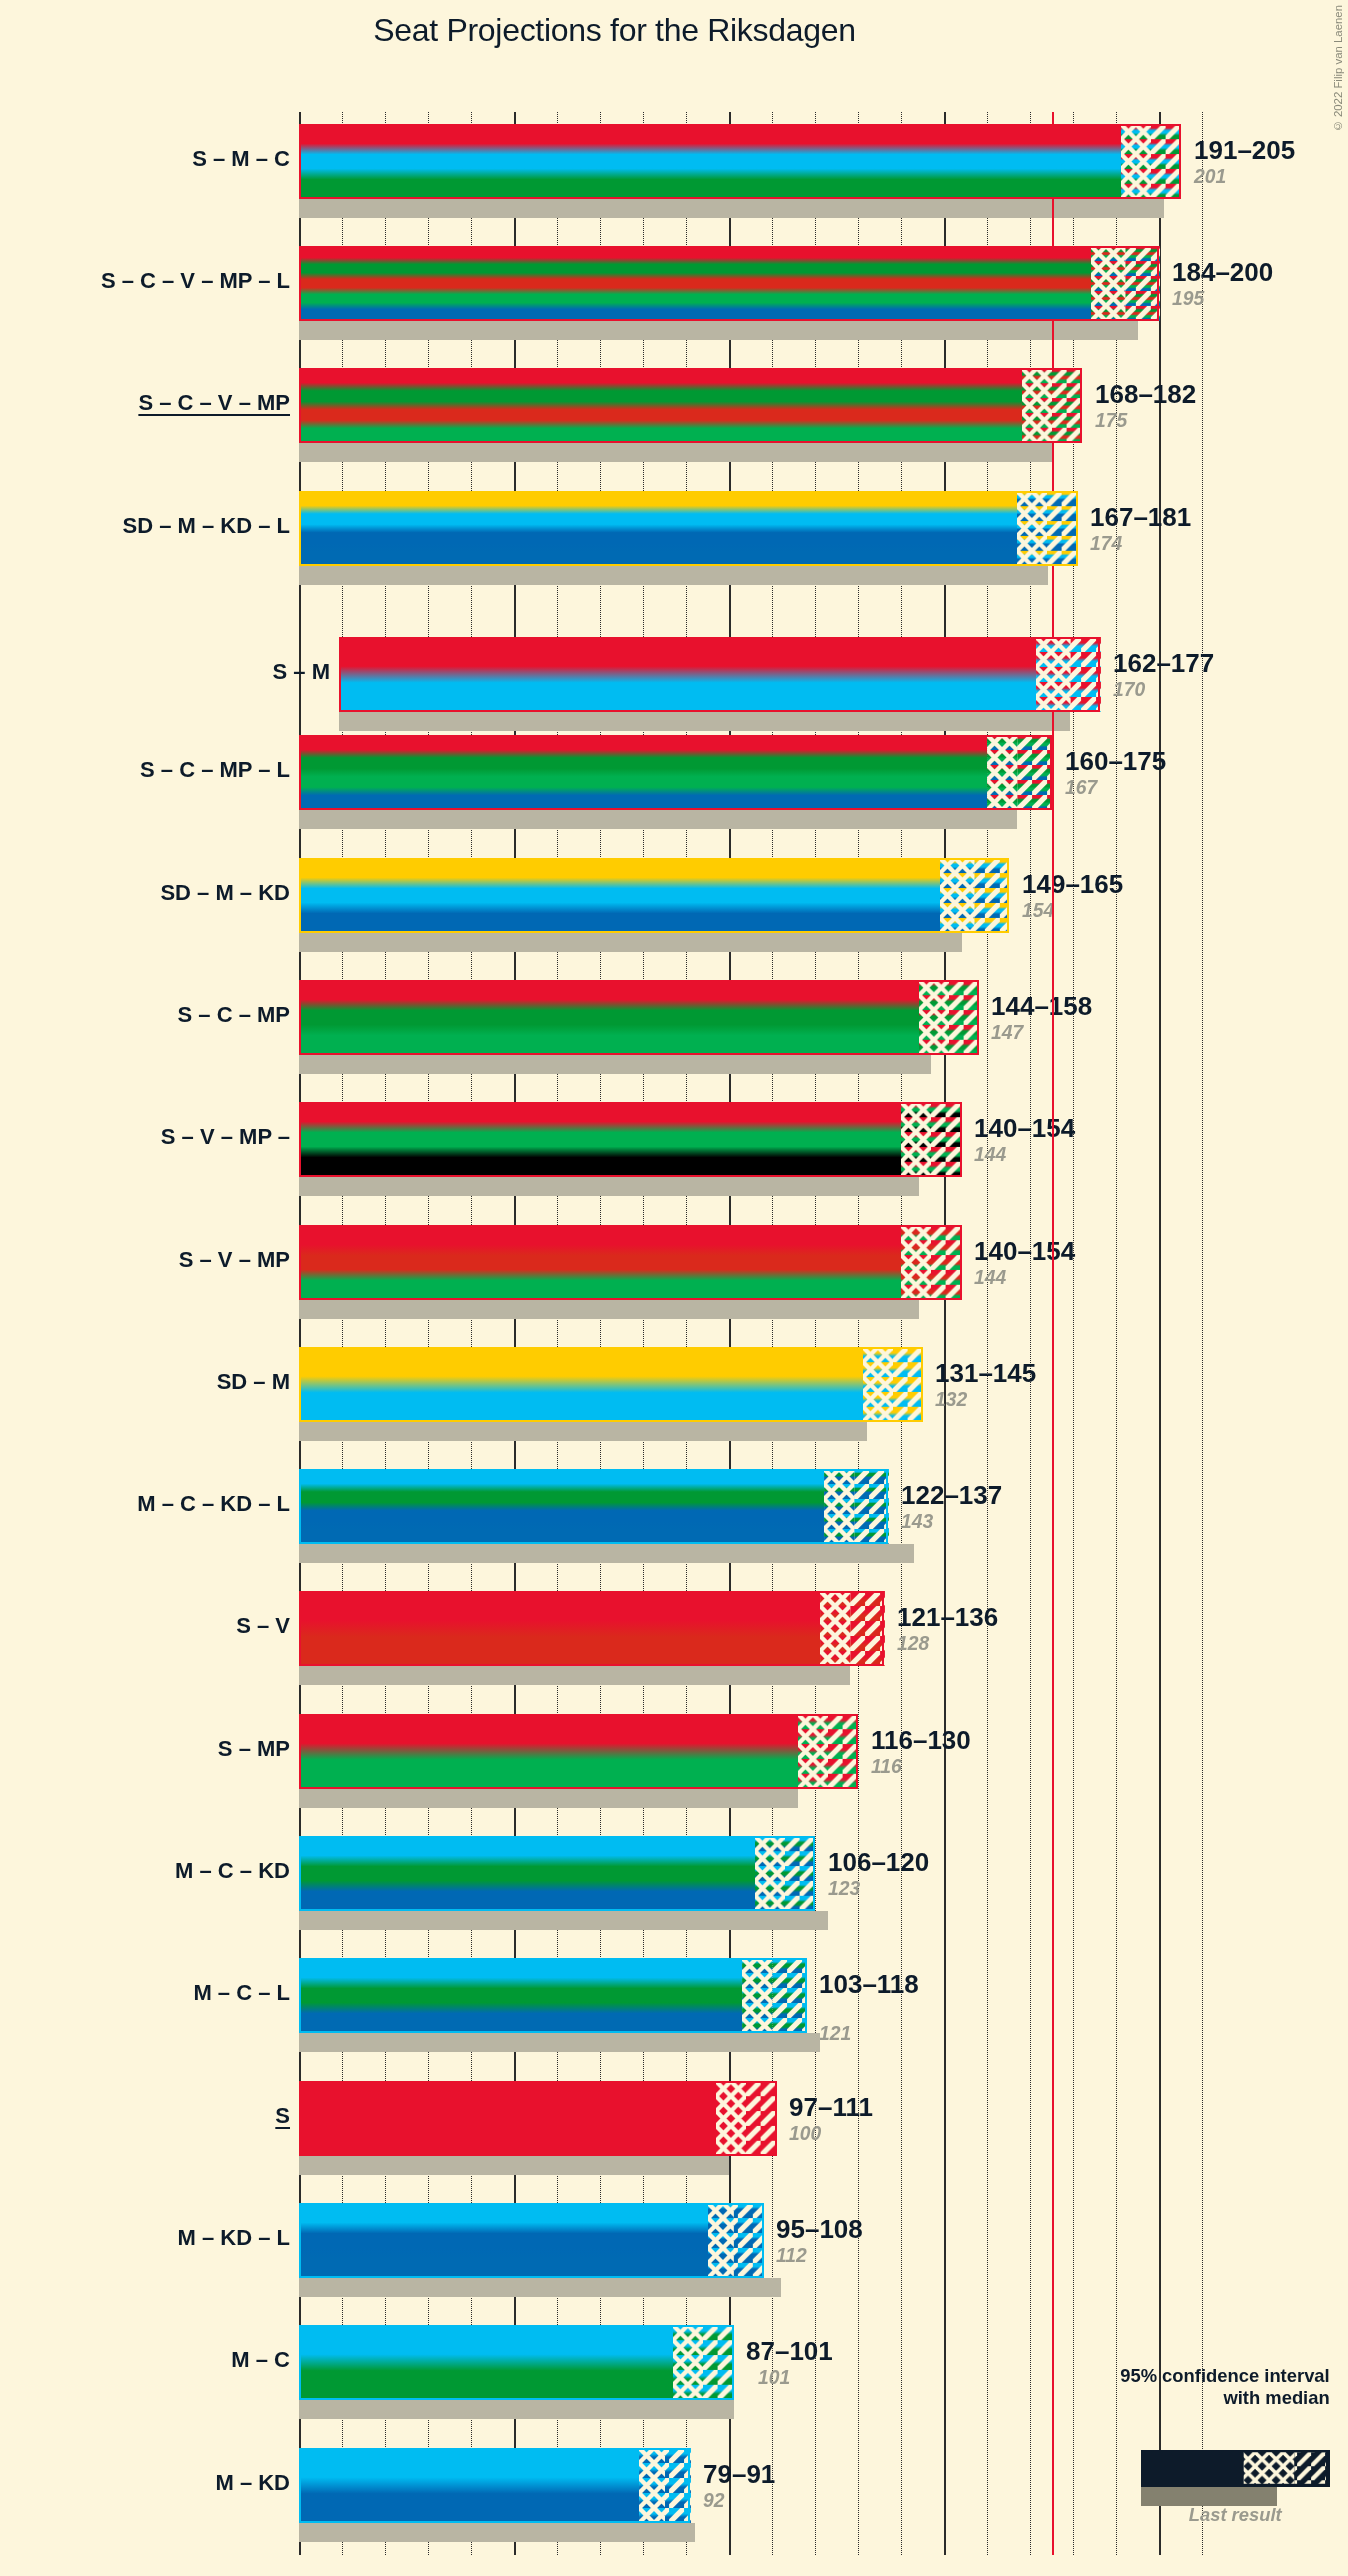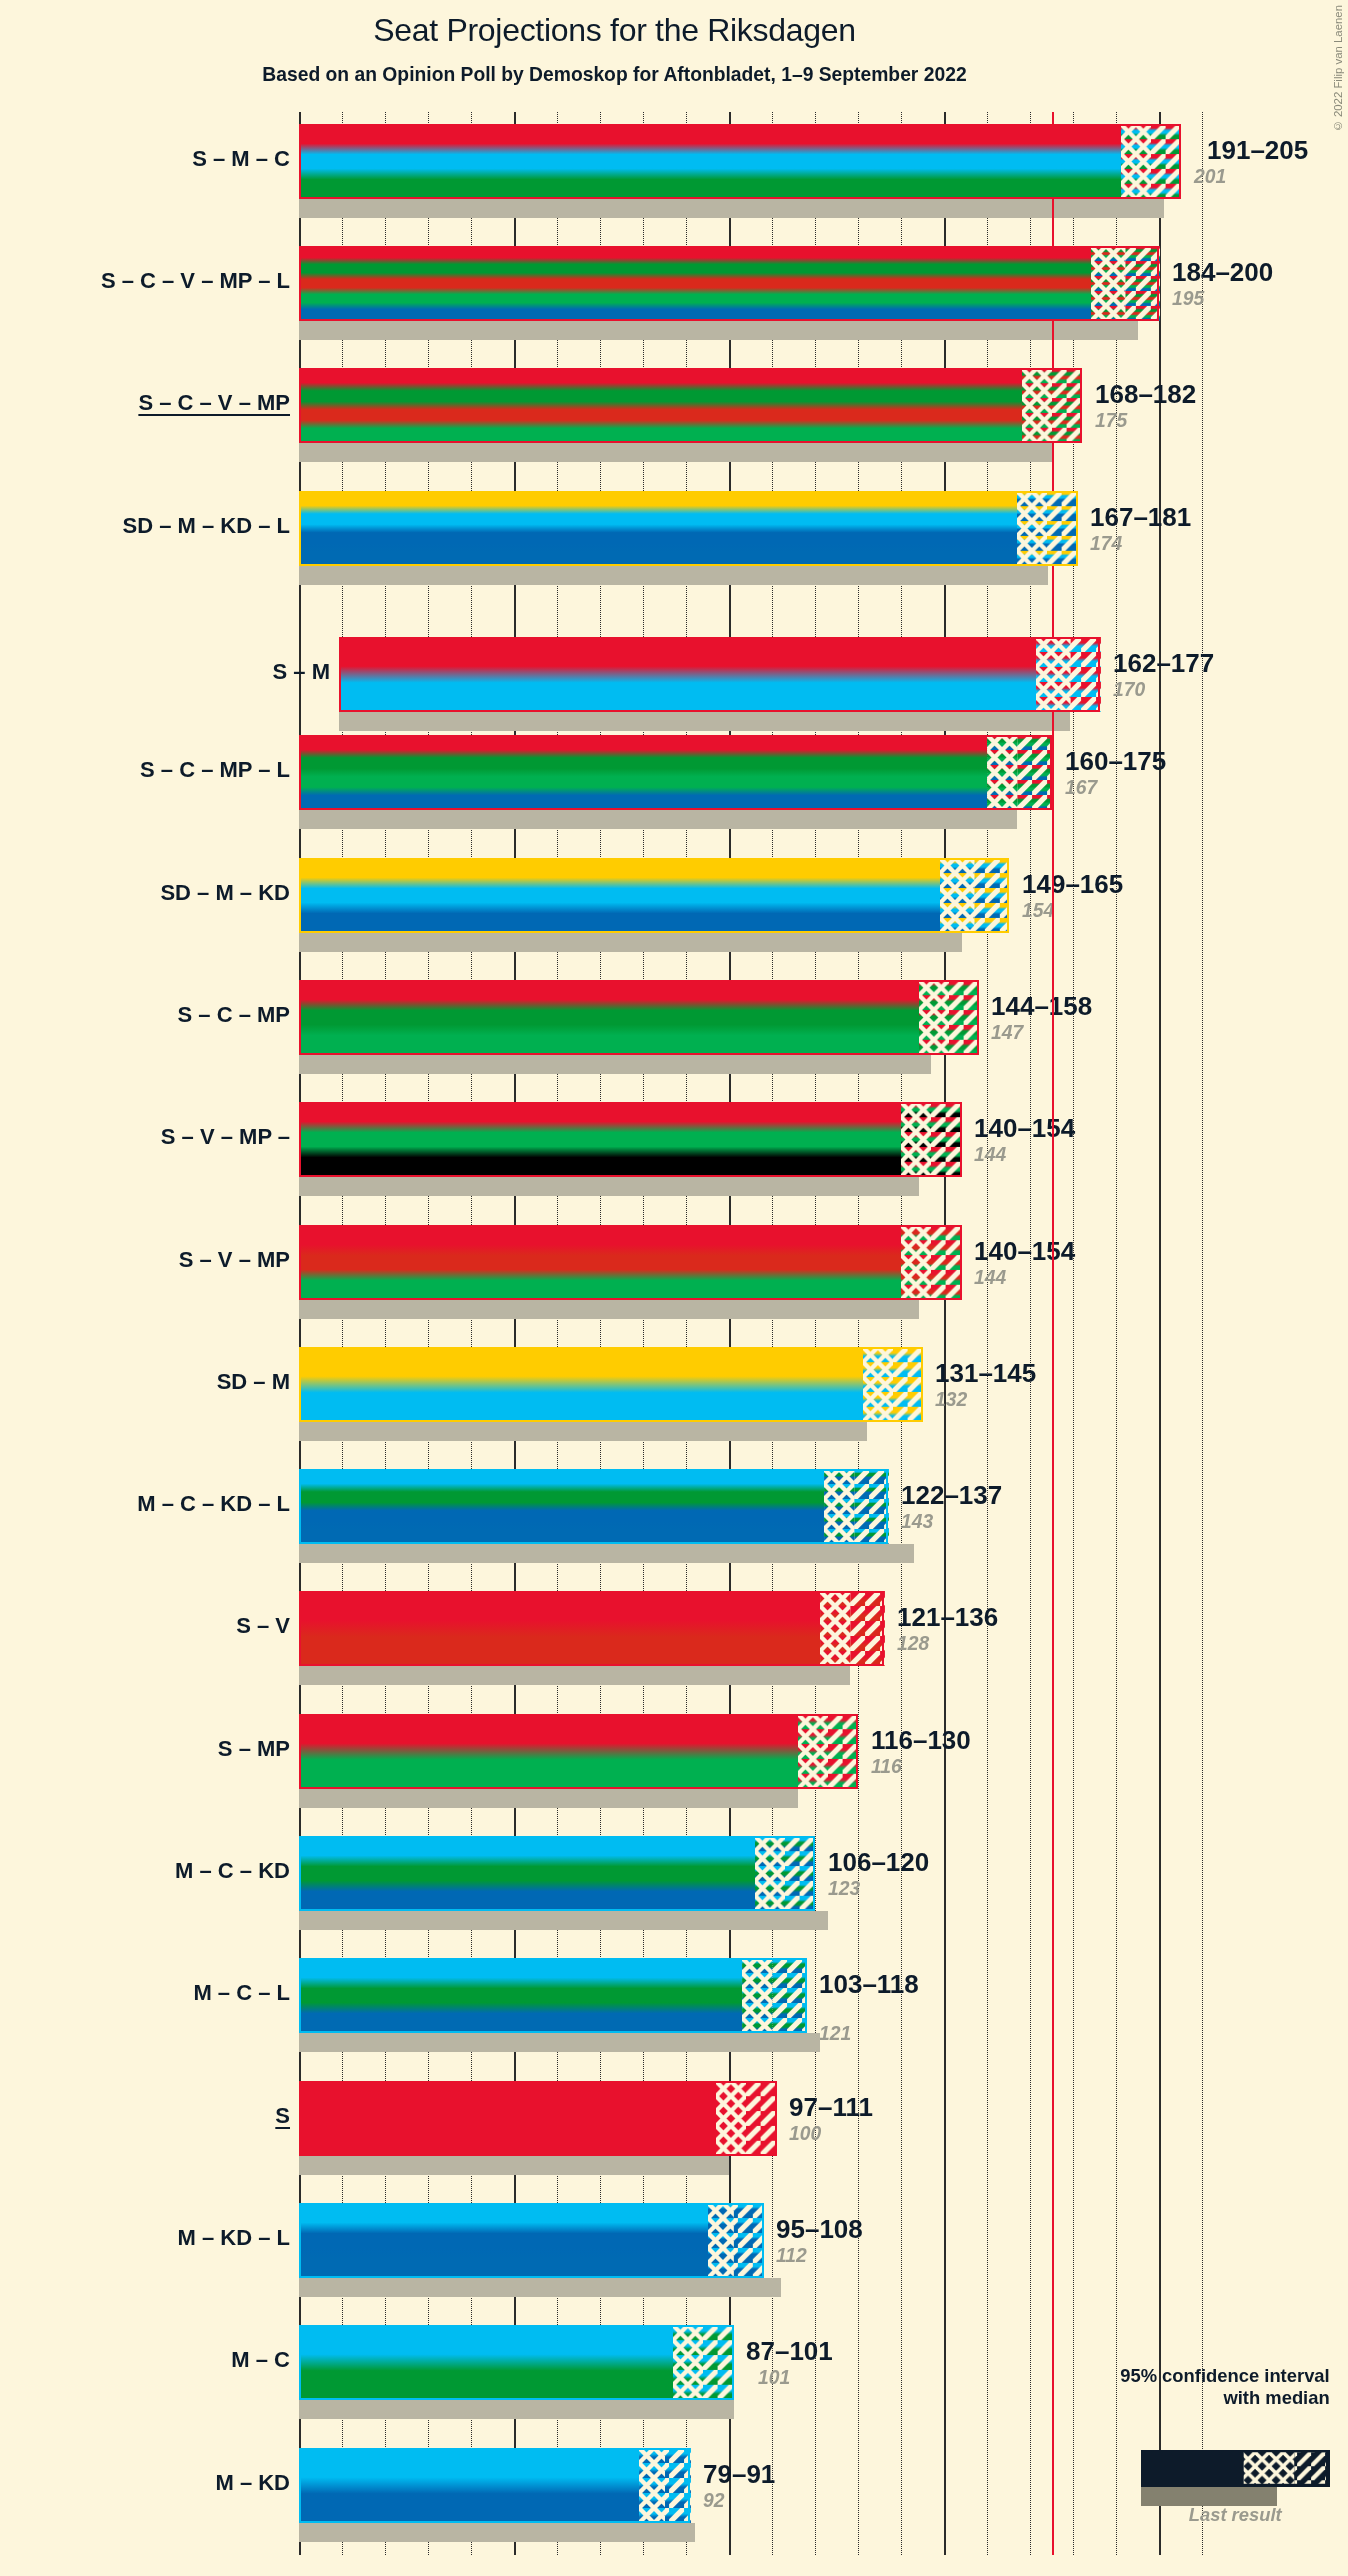--- a/index.html
+++ b/index.html
@@ -86,21 +86,20 @@
     position:absolute;right:19.3px;top:2504px;width:189px;text-align:center;
     font-size:18.4px;font-style:italic;font-weight:bold;color:#9A9A8E;
   }
 </style>
 </head>
 <body>
 
 <div id="chart-root">
 
   <div class="title">Seat Projections for the Riksdagen</div>
-  <div class="subtitle">Based on an Opinion Poll by Demoskop for Aftonbladet, 1–9 September 2022</div>
   <div class="copyright">© 2022 Filip van Laenen</div>
 
   <div id="plot">
       <div class="gridline minor" style="left: 43px;"></div>
       <div class="gridline minor" style="left: 86px;"></div>
       <div class="gridline minor" style="left: 129px;"></div>
       <div class="gridline minor" style="left: 172px;"></div>
       <div class="gridline minor" style="left: 258px;"></div>
       <div class="gridline minor" style="left: 301px;"></div>
       <div class="gridline minor" style="left: 344px;"></div>
@@ -146,21 +145,21 @@
                   <path d="M-5,22 L22,-5" stroke="#FDF6DC" stroke-width="6"></path>
                 </pattern>
               </defs>
               <rect x="0" y="0" width="34.299999999999955" height="85" fill="url(#xp0)"></rect>
               <rect x="34.299999999999955" y="0" width="34.30000000000007" height="85" fill="url(#dp0)"></rect>
             </svg>
             <div class="outline" style="border-color: rgb(232, 17, 45);"></div>
           </div>
         </div>
         <div class="row-label" style="top: 22.4px;">S – M – C</div>
-        <div class="value-main" style="left: 1194px; top: 11px; margin-left: 13px;">191–205</div>
+        <div class="value-main" style="left: 1194px; top: 11px;">191–205</div>
         <div class="value-sub" style="left: 1194px; top: 42px;">201</div>
       </div>
       <div class="row" style="top: 246px; height: 94px;">
         <div class="lastbar" style="top: 75px; width: 839px; background: rgb(185, 181, 163);"></div>
         <div class="bar-wrap" style="top: 0px; width: 860px; height: 75px;">
           <div class="bar" style="width: 860px;">
             <div class="solid" style="width: 792px; background: linear-gradient(rgb(232, 17, 45) 4.4%, rgb(232, 17, 45) 15.6%, rgb(0, 153, 51) 24.4%, rgb(0, 153, 51) 35.6%, rgb(218, 41, 28) 44.4%, rgb(218, 41, 28) 55.6%, rgb(0, 176, 80) 64.4%, rgb(0, 176, 80) 75.6%, rgb(0, 106, 179) 84.4%, rgb(0, 106, 179) 95.6%);"></div>
             <svg width="69" height="75" style="position:absolute;left:792px;top:0;" viewBox="0 0 78.3906 85">
               <defs>
                 <linearGradient id="gp1" x1="0" y1="0" x2="0" y2="1">

